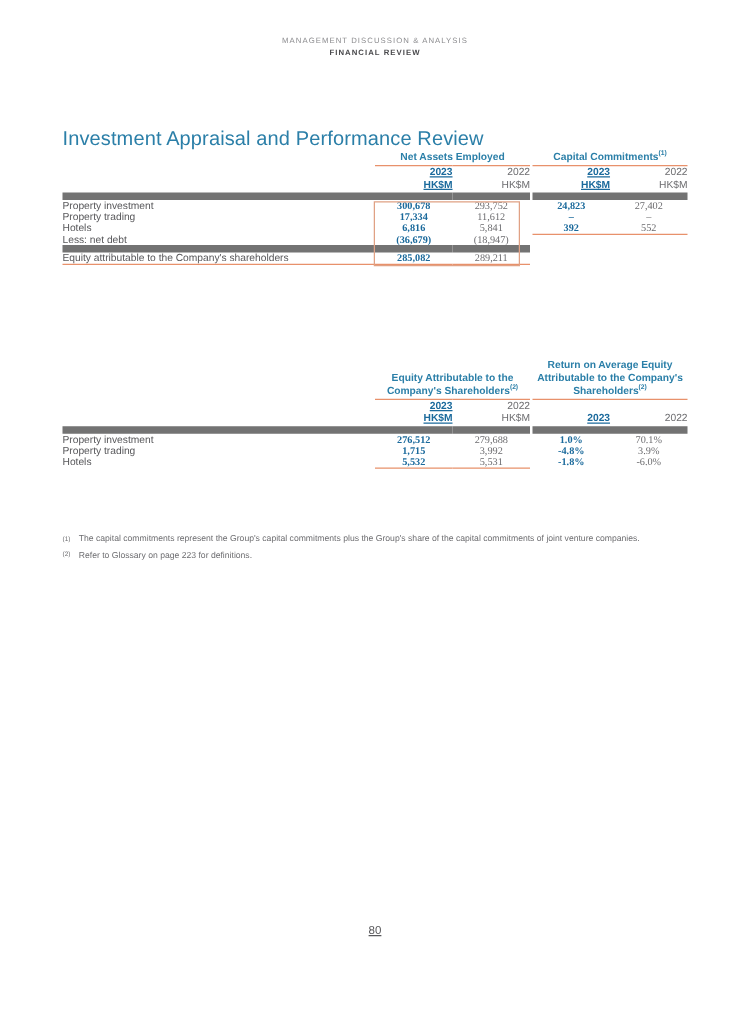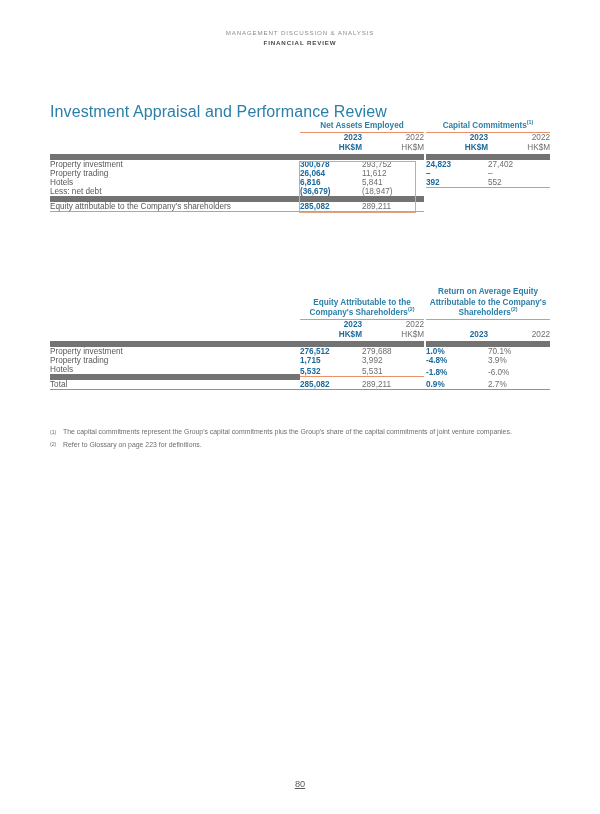--- a/index.html
+++ b/index.html
@@ -80,23 +80,24 @@
   col.c-gap    { width: 2px;   }
 
   .lbl {
     font-size: 8.2px;
     color: #58585b;
     padding: 3.6px 0 3.4px 2px;
     white-space: nowrap;
   }
   .num {
     font-size: 8.2px;
-    text-align: left;
+    text-align: center;
     padding: 3.6px 6px 3.4px 0;
     white-space: nowrap;
+    font-family: Liberation Serif, serif;
   }
   .cur  { color: #1b6a9c; font-weight: bold; }
   .prev { color: #6d6d70; }
 
   
   .grouphead {
     font-size: 8.2px;
     font-weight: bold;
     color: #2b7fa8;
     text-align: center;
@@ -107,21 +108,21 @@
     border-bottom: 1px solid #e8916b;
   }
   .yearhead {
     font-size: 8.2px;
     text-align: right;
     line-height: 10.5px;
     padding: 3px 6px 3.5px 0;
     white-space: nowrap;
   }
   .yearhead .y  { display: block; }
-  .yearhead.cur  { color: #1b6a9c; font-weight: bold; }
+  .yearhead.cur  { color: #1b6a9c; font-weight: bold; text-decoration: underline; }
   .yearhead.prev { color: #6d6d70; font-weight: normal; }
 
   sup { font-size: 5.4px; vertical-align: super; line-height: 0; }
 
   
   .r-top  { border-top: 6px solid #737373; }
   .r-bot  { border-bottom: 1px solid #e8916b; }
   .r-bot-strong { border-bottom: 1.1px solid #c08a3e; }
   .r-none { border: 0; }
 
@@ -152,21 +153,21 @@
     font-size: 5.2px;
     color: #6d6d70;
     padding-top: 0.5px;
     text-align: left;
   }
   .fn-text { flex: 1 1 auto; }
 
   
   .folio {
     position: absolute;
-    top: 779px;
+    top: 739px;
     left: 0;
     width: 600px;
     text-align: center;
     font-size: 9.2px;
     color: #58585b;
     text-decoration: underline;
   }
 </style>
 </head>
 <body>
@@ -222,21 +223,21 @@
         <tr>
           <td class="lbl r-top">Property investment</td>
           <td class="num cur r-top">300,678</td>
           <td class="num prev r-top">293,752</td>
           <td class="r-none"></td>
           <td class="num cur r-top">24,823</td>
           <td class="num prev r-top">27,402</td>
         </tr>
         <tr>
           <td class="lbl">Property trading</td>
-          <td class="num cur">26,064</td>
+          <td class="num cur">17,334</td>
           <td class="num prev">11,612</td>
           <td class="r-none"></td>
           <td class="num cur">–</td>
           <td class="num prev">–</td>
         </tr>
         <tr>
           <td class="lbl">Hotels</td>
           <td class="num cur">6,816</td>
           <td class="num prev">5,841</td>
           <td class="r-none"></td>
@@ -318,28 +319,20 @@
           <td class="num cur">-4.8%</td>
           <td class="num prev">3.9%</td>
         </tr>
         <tr>
           <td class="lbl">Hotels</td>
           <td class="num cur r-bot">5,532</td>
           <td class="num prev r-bot">5,531</td>
           <td class="r-none"></td>
           <td class="num cur">-1.8%</td>
           <td class="num prev">-6.0%</td>
-        </tr>
-        <tr>
-          <td class="lbl r-top r-bot-strong">Total</td>
-          <td class="num cur r-bot-strong">285,082</td>
-          <td class="num prev r-bot-strong">289,211</td>
-          <td class="r-bot-strong"></td>
-          <td class="num cur r-bot-strong">0.9%</td>
-          <td class="num prev r-bot-strong">2.7%</td>
         </tr>
       </tbody>
     </table>
   </div>
 
   <div class="footnotes">
     <div class="fn">
       <div class="fn-mark">(1)</div>
       <div class="fn-text">The capital commitments represent the Group's capital commitments plus the Group's share of the capital commitments of joint venture companies.</div>
     </div>

